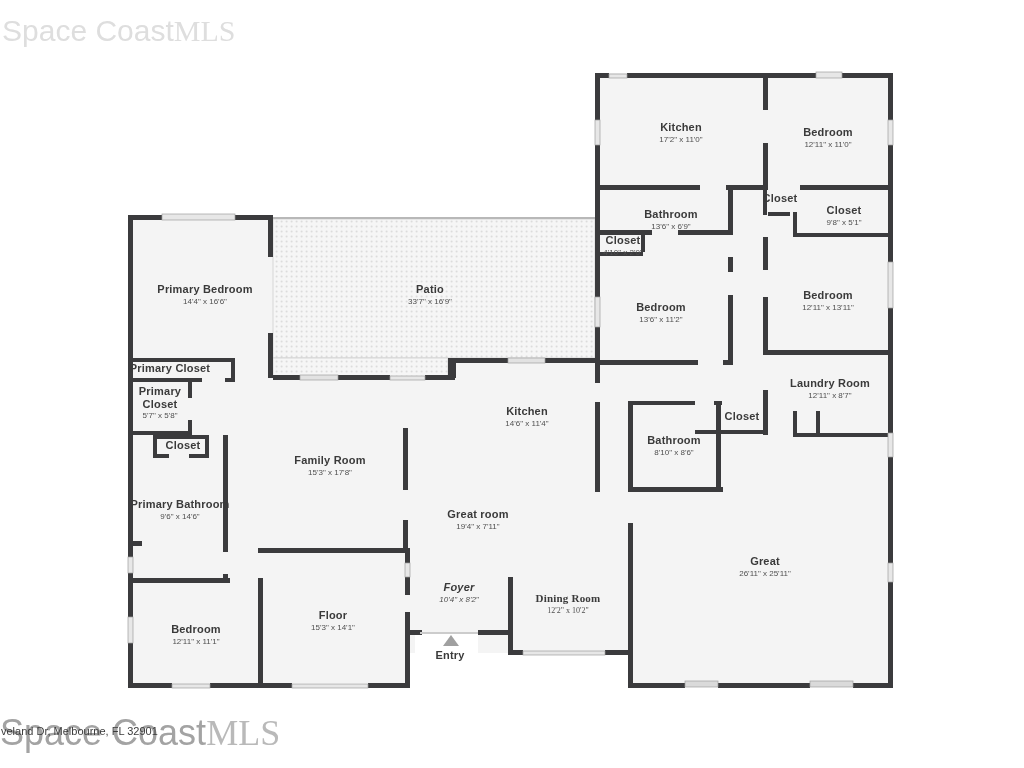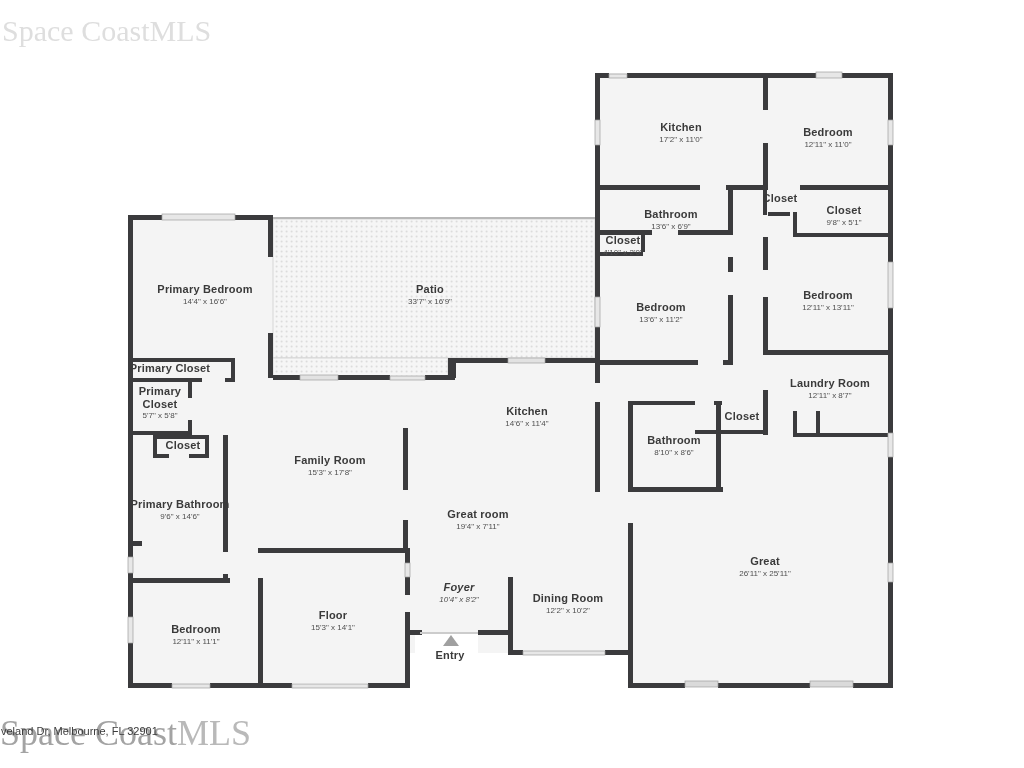--- a/index.html
+++ b/index.html
@@ -6,21 +6,21 @@
   #stage{position:relative;width:1024px;height:768px;background:#ffffff;overflow:hidden;
          font-family:"Liberation Sans",sans-serif;}
   #plan-svg{position:absolute;left:0;top:0;}
   #labels{position:absolute;left:0;top:0;width:100%;height:100%;}
   .room-label{position:absolute;transform:translateX(-50%);text-align:center;line-height:1.15;
               white-space:nowrap;color:#3a3a3a;}
   .room-label .room-name{display:block;font-size:11px;font-weight:700;letter-spacing:.2px;}
   .room-label .room-dims{display:block;font-size:8px;font-weight:400;color:#4f4f4f;margin-top:1px;}
   .room-label.narrow{white-space:normal;width:62px;}
   .wm{position:absolute;pointer-events:none;white-space:nowrap;}
-  .wm .serif{font-family:Liberation Serif, serif;}
+  .wm .serif{font-family:Liberation Sans, sans-serif;}
   .wm .sans{font-family:Liberation Serif, serif;}
   #wm-top{left:2px;top:14px;font-size:30px;color:#dedede;}
   #wm-bottom{left:0px;top:712px;font-size:36px;color:#a3a3a3;}
   #wm-bottom .sans{color:#b9b9b9;}
   #address{position:absolute;left:1px;top:725px;font-size:11px;font-weight:400;color:#3c3c3c;}
   #disclaimer{position:absolute;left:0;top:741px;width:100%;text-align:center;
               font-size:9.5px;font-weight:700;color:#333;}
   #entry-arrow{position:absolute;left:443px;top:635px;width:0;height:0;
                border-left:8px solid transparent;border-right:8px solid transparent;
                border-bottom:11px solid #a0a0a0;}
@@ -246,21 +246,21 @@
         <span class="room-dims">26'11" x 25'11"</span>
       </div>
       <div class="room-label" style="left: 459px; top: 581px; font-style: italic;">
         <span class="room-name">Foyer</span>
         <span class="room-dims">10'4" x 8'2"</span>
       </div>
       <div class="room-label" style="left: 333px; top: 609px;">
         <span class="room-name">Floor</span>
         <span class="room-dims">15'3" x 14'1"</span>
       </div>
-      <div class="room-label" style="left: 568px; top: 592px;">
+      <div class="room-label" style="left: 568px; top: 592px; font-family: Liberation Serif, serif;">
         <span class="room-name">Dining Room</span>
         <span class="room-dims">12'2" x 10'2"</span>
       </div>
       <div class="room-label" style="left: 196px; top: 623px;">
         <span class="room-name">Bedroom</span>
         <span class="room-dims">12'11" x 11'1"</span>
       </div>
       <div class="room-label" style="left: 450px; top: 649px;">
         <span class="room-name">Entry</span>
       </div>

